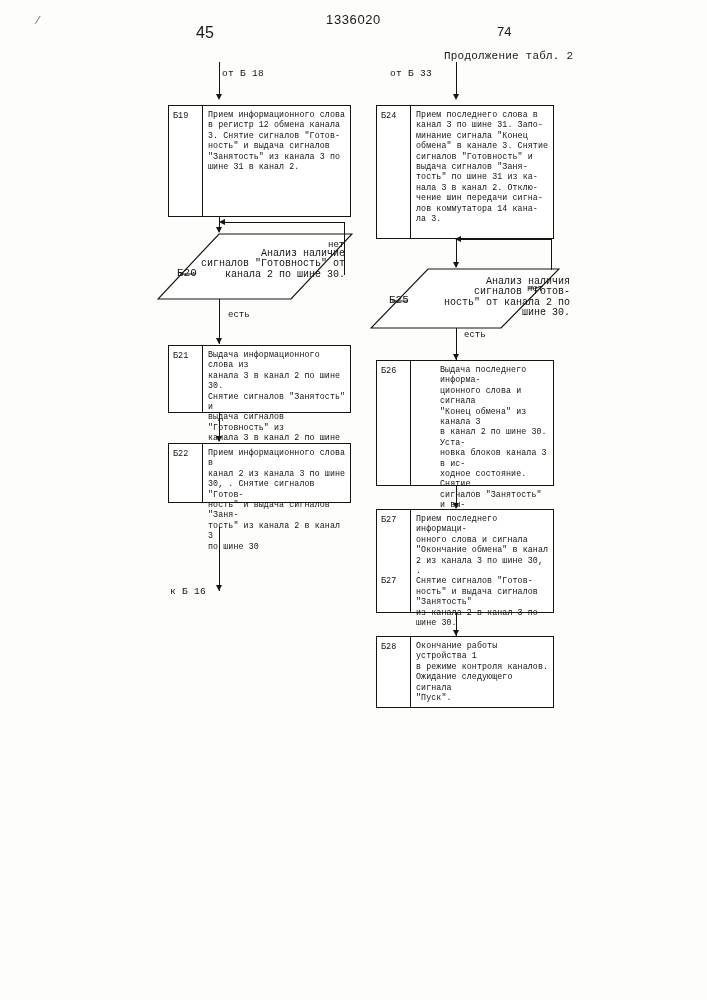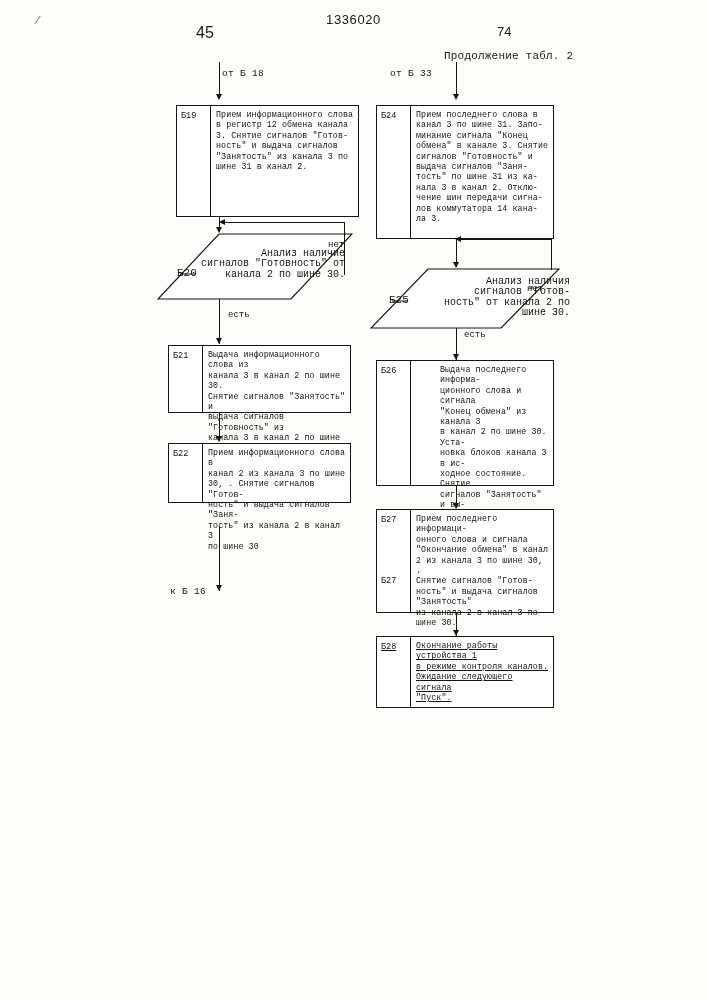--- a/index.html
+++ b/index.html
@@ -168,21 +168,21 @@
   <div id="stray-mark">/</div>
   <div class="hdr" id="patent-number">1336020</div>
   <div class="hdr" id="page-left-num">45</div>
   <div class="hdr" id="page-right-num">74</div>
   <div class="hdr" id="table-cont">Продолжение табл. 2</div>
 
   <div class="entry-label" style="top:68px;left:222px;">от Б 18</div>
   <div class="vline" style="top:62px;left:219px;height:36px;"></div>
   <div class="arrow-d" style="top:94px;left:215.5px;"></div>
 
-  <div class="pbox" style="top:105px;left:168px;width:183px;height:112px;margin-left:8px;">
+  <div class="pbox" style="top:105px;left:168px;width:183px;height:112px;">
     <div class="tag">Б19</div>
     <div class="body">Прием информационного слова
 в регистр 12 обмена канала
 3. Снятие сигналов "Готов-
 ность" и выдача сигналов
 "Занятость" из канала 3 по
 шине 31 в канал 2.</div>
   </div>
 
   <div class="vline" style="top:217px;left:219px;height:15px;"></div>
@@ -306,21 +306,21 @@
 Снятие сигналов "Готов-
 ность" и выдача сигналов
 "Занятость"
 из канала 2 в канал 3 по
 шине 30.</div>
   </div>
 
   <div class="vline" style="top:613px;left:456px;height:23px;"></div>
   <div class="arrow-d" style="top:630px;left:452.5px;"></div>
 
-  <div class="pbox" style="top:636px;left:376px;width:178px;height:72px;text-decoration:underline;">
+  <div class="pbox" style="top:636px;left:376px;width:178px;height:72px;">
     <div class="tag">Б28</div>
     <div class="body">Окончание работы устройства 1
 в режиме контроля каналов.
 Ожидание следующего сигнала
 "Пуск".</div>
   </div>
 
 </div>
 
 </body></html>

